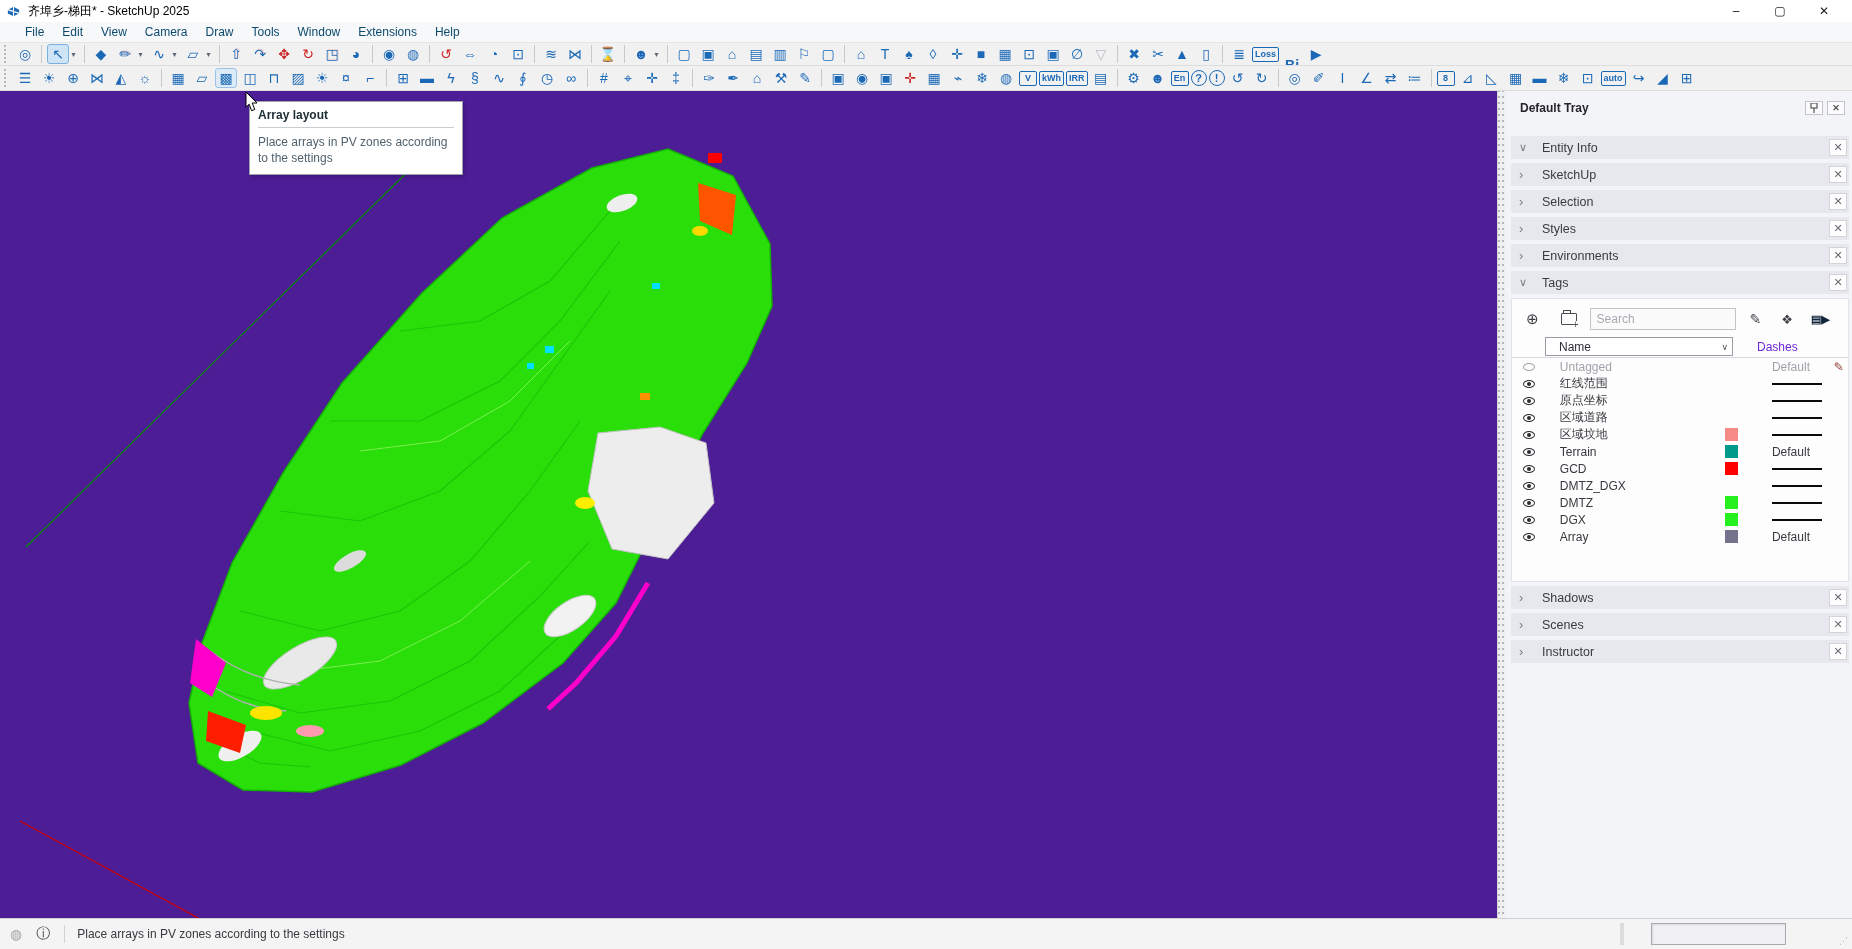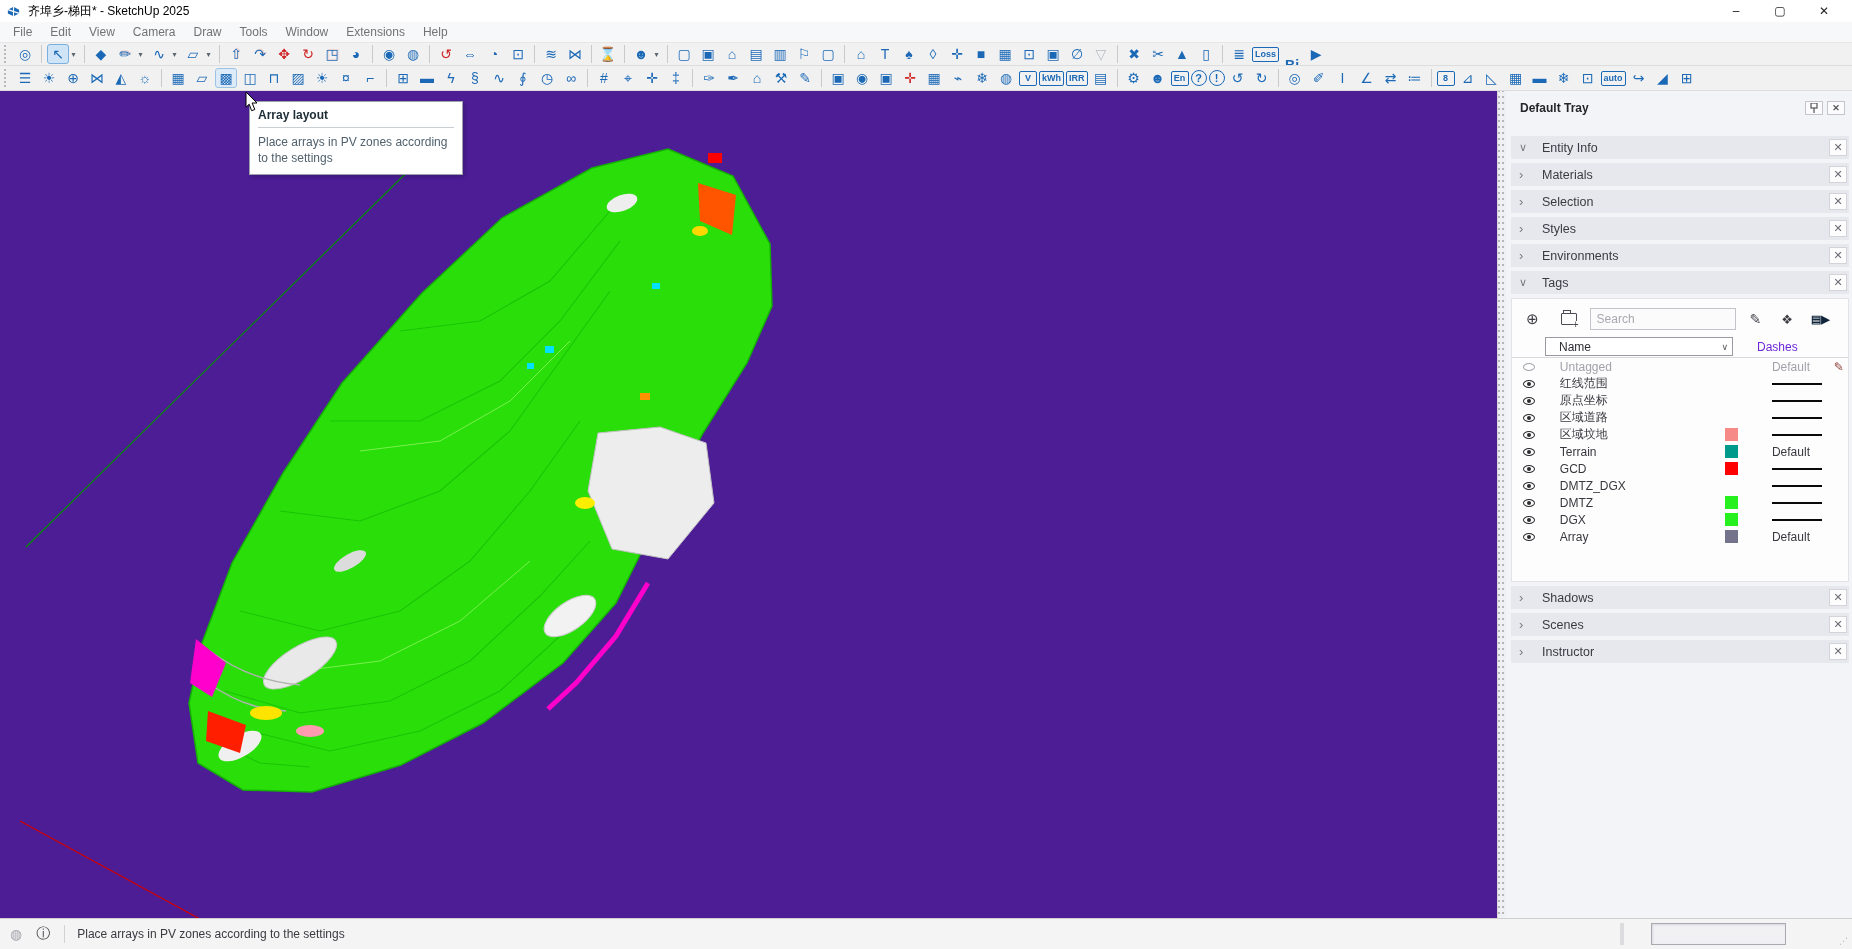--- a/index.html
+++ b/index.html
@@ -10,21 +10,21 @@
   
   .titlebar { height:22px; background:#ffffff; display:flex; align-items:center;
     padding:0 6px; font-size:12px; color:#000; flex:0 0 22px; }
   .logo { width:15px; height:15px; margin-right:7px; }
   .win-controls { margin-left:auto; display:flex; align-items:center; }
   .win-btn { width:44px; height:20px; text-align:center; font-size:12px; color:#222;
     line-height:20px; cursor:default; }
 
   
   .menubar { height:21px; background:#f7f8fa; border-bottom:1px solid #e6e6e6;
-    display:flex; align-items:center; padding-left:4px; font-size:12px; color:#737373; flex:0 0 21px;}
+    display:flex; align-items:center; padding-left:16px; font-size:12px; color:#0c4a6e; flex:0 0 21px;}
   .menu-item { padding:2px 9px; }
 
   
   .toolbar { background:#f1f1f2; display:flex; align-items:center; overflow:hidden;
     border-bottom:1px solid #dddddd; padding-left:2px; }
   .tb1 { height:23px; flex:0 0 23px; }
   .tb2 { height:25px; flex:0 0 25px; }
   .tb-icon { display:inline-flex; align-items:center; justify-content:center;
     min-width:22px; height:20px; font-size:14px; color:#1b69b6; margin:0 1px;
     border:1px solid transparent; border-radius:3px; }
@@ -397,21 +397,21 @@
       <div class="sections">
 
         <div class="sec-h">
           <span class="chev open">∨</span>
           <span>Entity Info</span>
           <span class="sec-x">✕</span>
         </div>
 
         <div class="sec-h">
           <span class="chev">›</span>
-          <span>Materials</span>
+          <span>SketchUp</span>
           <span class="sec-x">✕</span>
         </div>
         <div class="sec-h">
           <span class="chev">›</span>
           <span>Selection</span>
           <span class="sec-x">✕</span>
         </div>
         <div class="sec-h">
           <span class="chev">›</span>
           <span>Styles</span>

